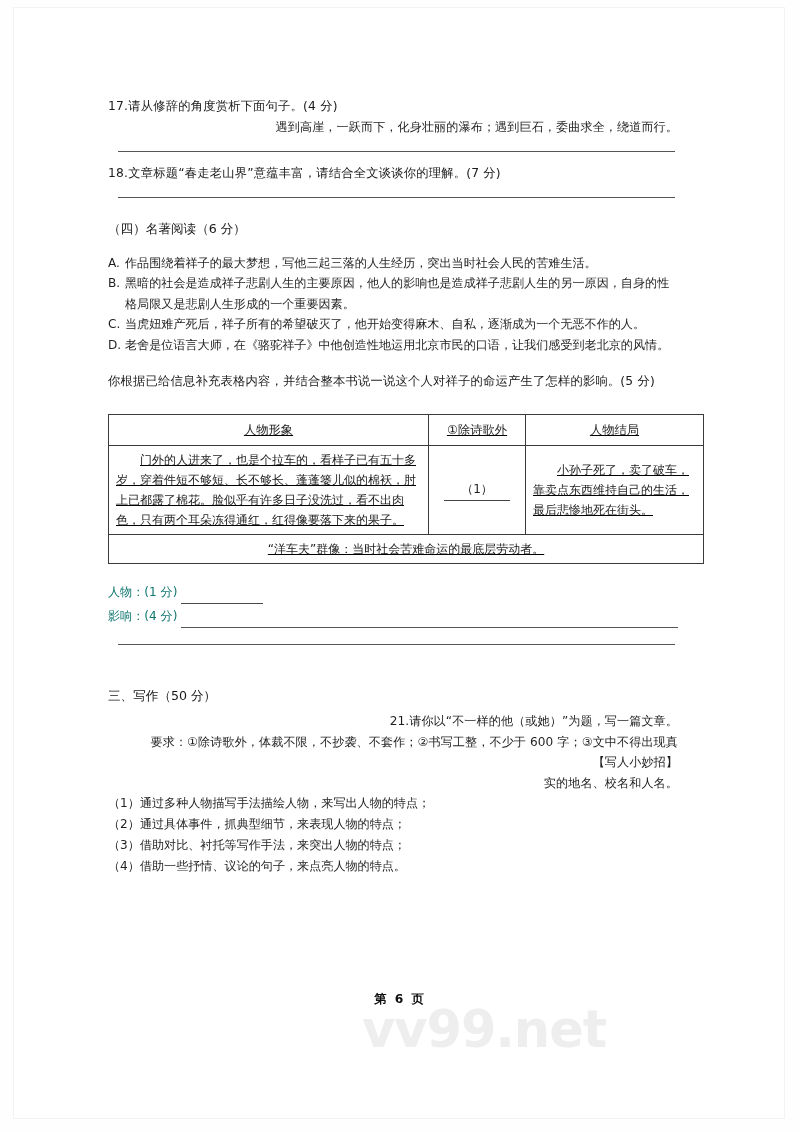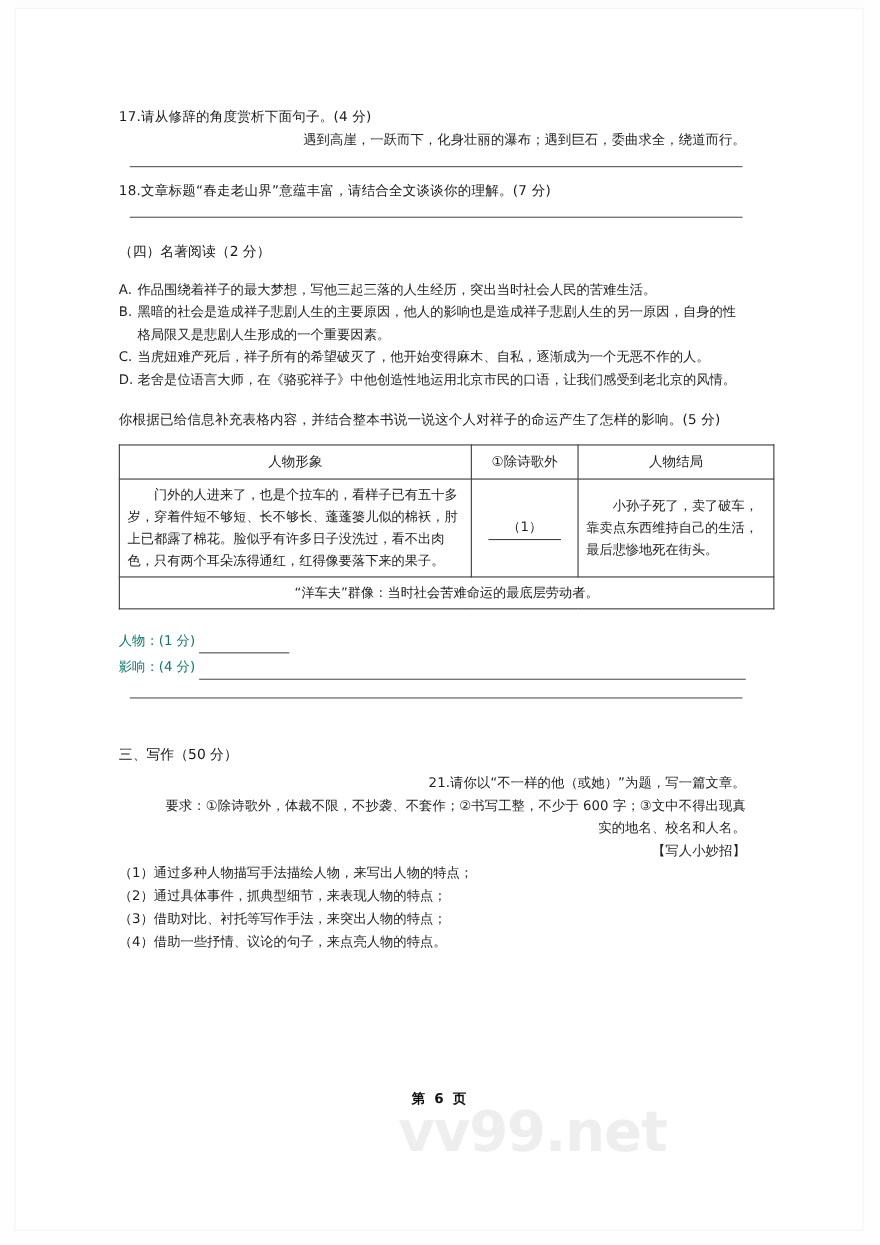--- a/index.html
+++ b/index.html
@@ -104,22 +104,23 @@
   .choice-letter {
     width: 17px;
     flex: 0 0 17px;
   }
   .choice-text { flex: 1 1 auto; }
 
   
   table.novel-table {
     border-collapse: collapse;
     width: 568px;
-    margin-top: 12px;
+    margin-top: 22px;
     table-layout: fixed;
+    text-decoration: underline;
   }
   table.novel-table td,
   table.novel-table th {
     border: 1.3px solid #3a3a3a;
     padding: 4px 7px;
     font-size: 12px;
     line-height: 20px;
     color: #1c1c1c;
     vertical-align: middle;
     font-weight: normal;
@@ -216,21 +217,21 @@
 
     <div class="q-line bold">17.请从修辞的角度赏析下面句子。(4 分)</div>
     <div class="q-line body-text">遇到高崖，一跃而下，化身壮丽的瀑布；遇到巨石，委曲求全，绕道而行。</div>
     <div class="answer-rule"></div>
 
     <div class="q-line bold">18.文章标题“春走老山界”意蕴丰富，请结合全文谈谈你的理解。(7 分)</div>
     <div class="answer-rule"></div>
 
     <div class="spacer-sm"></div>
 
-    <div class="section-head">（四）名著阅读（2 分）</div>
+    <div class="section-head">（四）名著阅读（6 分）</div>
 
     <div class="spacer-sm"></div>
 
 
     <div class="choice">
       <span class="choice-letter">A.</span>
       <span class="choice-text">作品围绕着祥子的最大梦想，写他三起三落的人生经历，突出当时社会人民的苦难生活。</span>
     </div>
     <div class="choice">
       <span class="choice-letter">B.</span>
@@ -282,22 +283,22 @@
       <span class="rule-long"></span>
     </div>
     <div class="free-rule"></div>
 
     <div class="spacer-lg"></div>
     <div class="spacer-md"></div>
 
     <div class="section-head bold">三、写作（50 分）</div>
     <div class="q-line body-text">21.请你以“不一样的他（或她）”为题，写一篇文章。</div>
     <div class="q-line wrap body-text">要求：①除诗歌外，体裁不限，不抄袭、不套作；②书写工整，不少于 600 字；③文中不得出现真</div>
+    <div class="q-line body-text">【写人小妙招】</div>
     <div class="q-line wrap body-text">实的地名、校名和人名。</div>
-    <div class="q-line body-text">【写人小妙招】</div>
 
     <div class="tip-line">（1）通过多种人物描写手法描绘人物，来写出人物的特点；</div>
     <div class="tip-line">（2）通过具体事件，抓典型细节，来表现人物的特点；</div>
     <div class="tip-line">（3）借助对比、衬托等写作手法，来突出人物的特点；</div>
     <div class="tip-line">（4）借助一些抒情、议论的句子，来点亮人物的特点。</div>
 
   </div>
 
   <div id="footer">第 6 页</div>
 </div>

